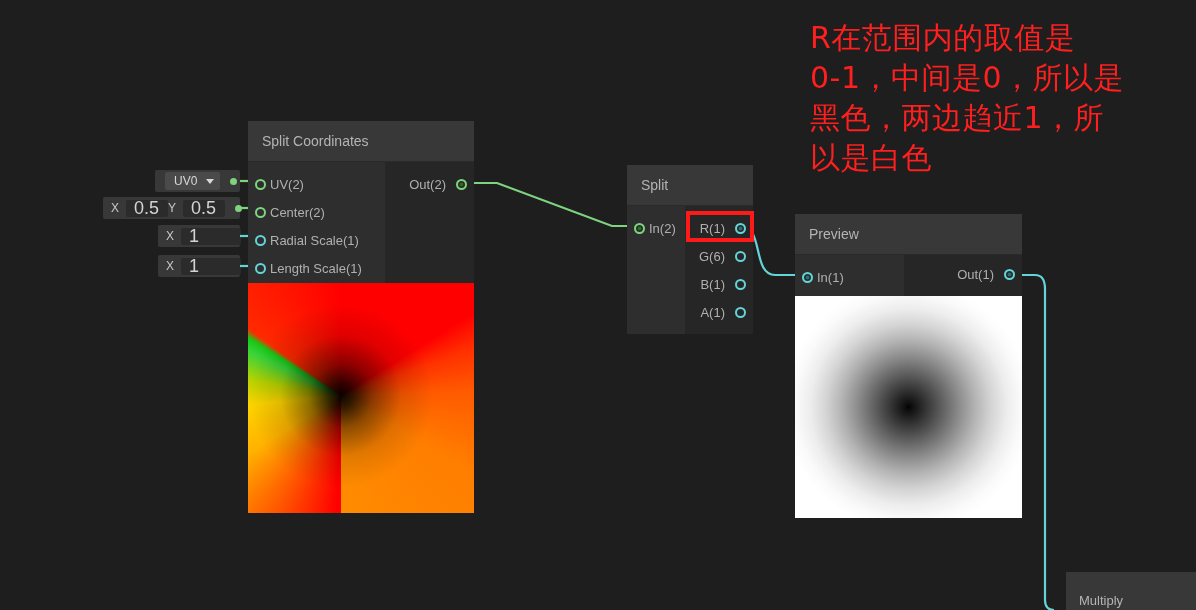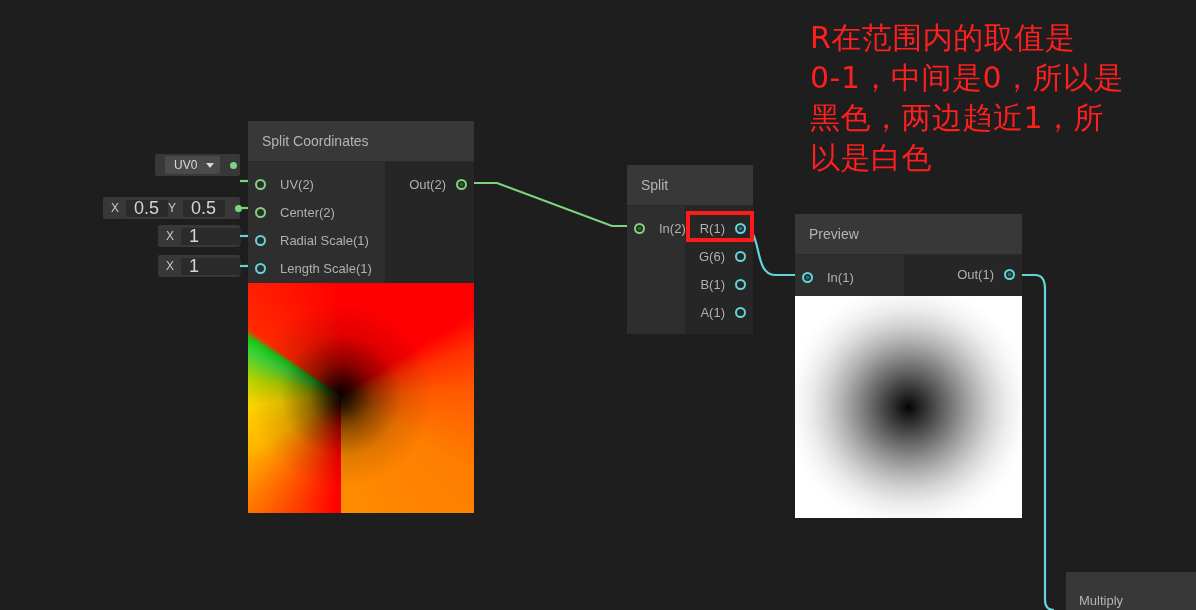--- a/index.html
+++ b/index.html
@@ -66,21 +66,21 @@
   .dot.green-filled {
     border: 2px solid #7fd37f;
     background: #2d6b2d;
     box-shadow: inset 0 0 0 1.5px #262626;
   }
   .dot.cyan-filled {
     border: 2px solid #64d4d8;
     background: #2a6d72;
     box-shadow: inset 0 0 0 1.5px #262626;
   }
-  .port-label.in  { margin-left: 14px; }
+  .port-label.in  { margin-left: 4px; }
   .port-label.out { margin-right: 10px; }
 
   
   .prop-widget {
     position: absolute;
     background: #383838;
     border-radius: 2px;
     display: flex;
     align-items: center;
     height: 22px;
@@ -218,21 +218,21 @@
 
   <svg class="wires" width="1196" height="610" viewBox="0 0 1196 610">
 
     <path d="M 468 183 L 497 183 L 612 226 L 641 226" stroke="#7fd37f" stroke-width="2.2" fill="none"></path>
 
     <path d="M 741 226 C 764 226 752 275 775 275 L 806 275" stroke="#64d4d8" stroke-width="2.2" fill="none"></path>
 
     <path d="M 1010 275 L 1035 275 C 1043 275 1045 281 1045 289 L 1045 600 C 1045 606 1048 610 1054 610" stroke="#64d4d8" stroke-width="2.2" fill="none"></path>
   </svg>
 
-  <div class="prop-widget" style="left:155px; top:154px; width:85px; padding-left:10px;">
+  <div class="prop-widget" style="left:155px; top:170px; width:85px; padding-left:10px;">
     <span class="dropdown">
       <span>UV0</span>
       <span class="caret"></span>
     </span>
     <span class="wdot green"></span>
   </div>
 
   <div class="prop-widget" style="left:103px; top:197px; width:137px;">
     <span class="axis">X</span>
     <span class="field">0.5</span>

